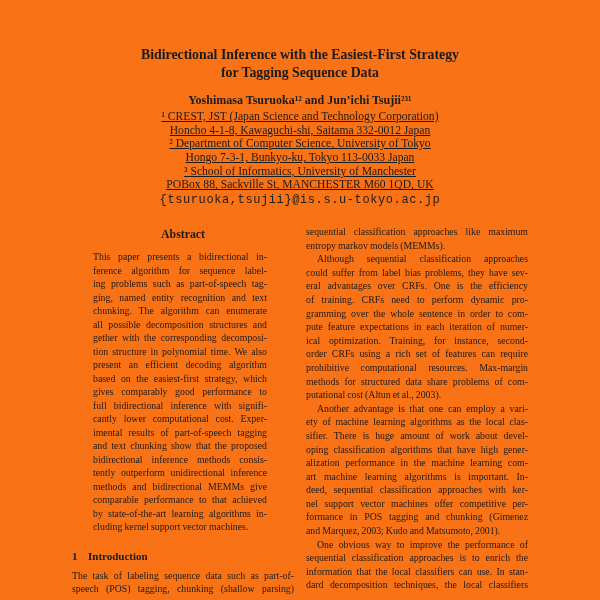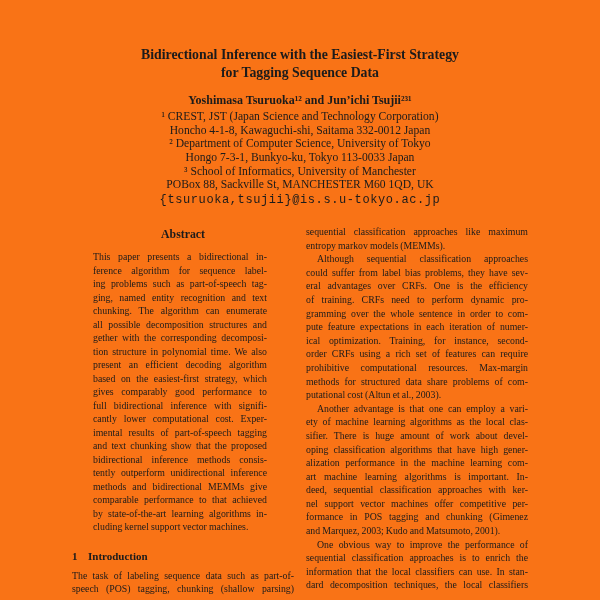--- a/index.html
+++ b/index.html
@@ -6,21 +6,21 @@
   .page {
     position:relative; width:600px; height:600px; overflow:hidden;
     background:#f97316; color:#1b1b1b;
     font-family:"Liberation Serif", serif;
     -webkit-font-smoothing:antialiased;
   }
   
   .header { position:absolute; top:46px; left:0; width:600px; text-align:center; }
   .title { font-weight:bold; font-size:13.8px; line-height:18px; }
   .authors { margin-top:11px; font-weight:bold; font-size:12px; line-height:14px; }
-  .affils { margin-top:3px; font-size:11.6px; line-height:13.7px; }
+  .affils { margin-top:3px; font-size:11.6px; line-height:13.7px;text-decoration:underline; }
   .affil-line { height:13.7px; }
   .email {
     margin-top:1px; font-family:"Liberation Mono", monospace;
     font-size:12px; letter-spacing:0.6px; line-height:14px;
   }
   
   .columns {
     position:absolute; top:225px; left:72px; width:456px;
     display:flex; gap:12px;
   }

